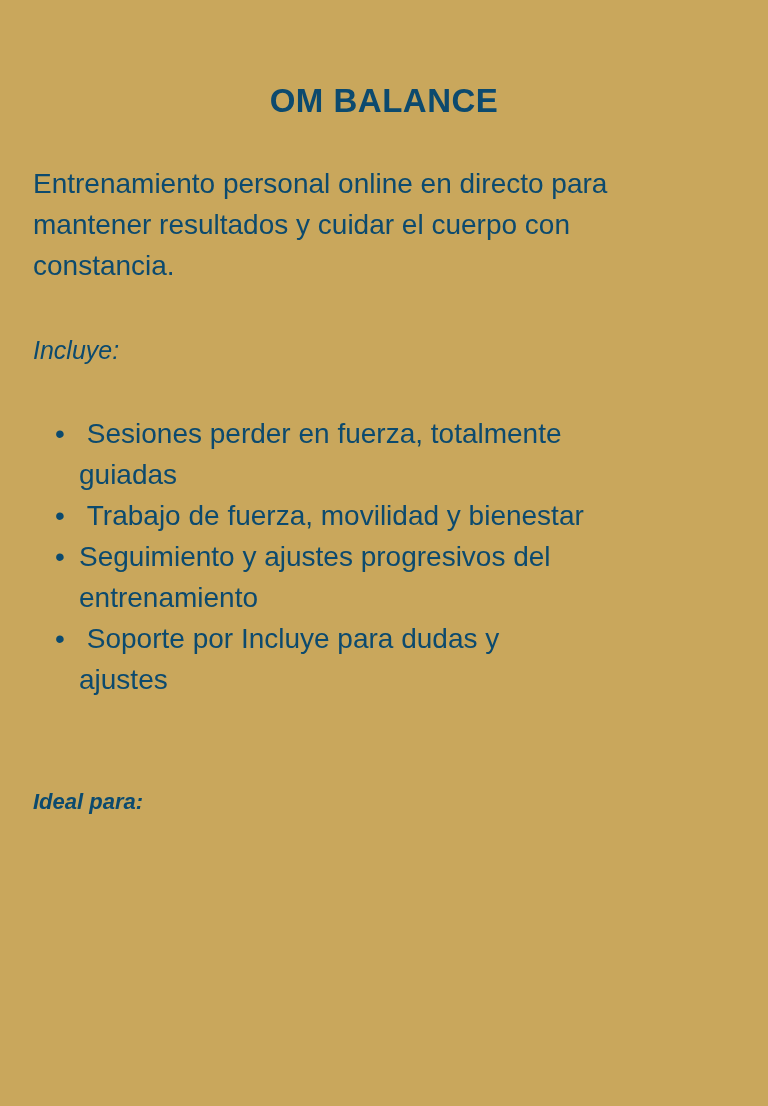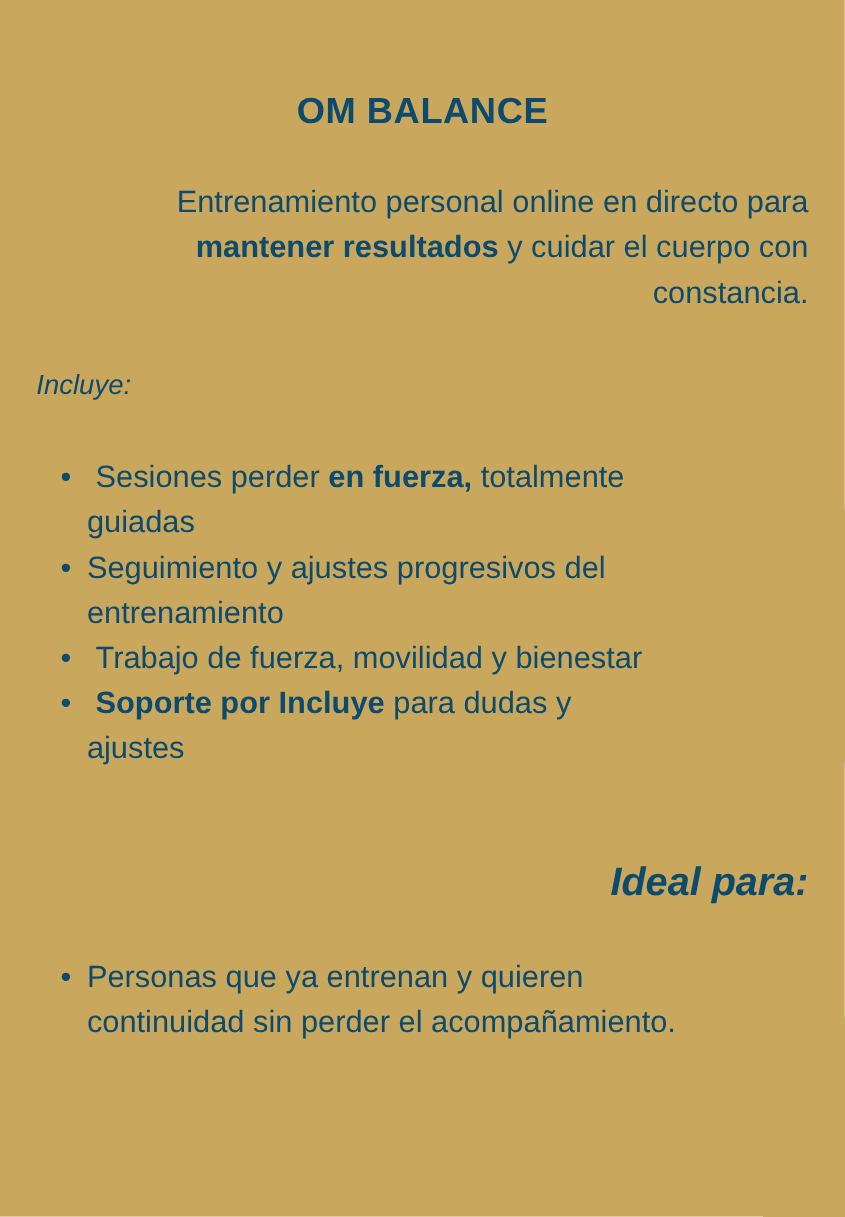--- a/index.html
+++ b/index.html
@@ -18,77 +18,72 @@
   .title {
     margin: 80px 0 0 0;
     text-align: center;
     font-size: 33px;
     line-height: 41px;
     font-weight: bold;
     letter-spacing: 0.5px;
   }
   .intro {
     margin: 42px 0 0 0;
-    text-align: right;
+    text-align: left;
     white-space: pre-wrap;
   }
   h2.section {
     margin: 44px 0 0 0;
     font-size: 25px;
     line-height: 41px;
     font-style: italic;
     font-weight: normal;
   }
   h2.section.strong {
     margin-top: 81px;
     font-weight: bold;
-    font-size: 36px;
-    text-align: right;
+    font-size: 22px;
   }
   ul.bullets {
     margin: 42px 0 0 0;
     padding: 0 0 0 46px;
     list-style: none;
   }
   ul.bullets.ideal { margin-top: 45px; }
   ul.bullets li {
     position: relative;
     white-space: pre-wrap;
   }
   ul.bullets li::before {
     content: "\2022";
     position: absolute;
     left: -24px;
     top: 0;
   }
-  .b { font-weight: bold; }
+  .b { font-weight: normal; }
 </style>
 </head>
 <body>
 
 <div class="page" style="background: rgb(201, 167, 92); color: #0c4a6e;">
 
   <h1 class="title">OM BALANCE</h1>
 
   <p class="intro"><span>Entrenamiento personal online en directo para
 </span><span class="b">mantener resultados</span><span> y cuidar el cuerpo con
 constancia.</span></p>
 
   <h2 class="section">Incluye:</h2>
 
   <ul class="bullets">
     <li><span> Sesiones perder </span><span class="b">en fuerza,</span><span> totalmente
 guiadas</span></li>
+    <li><span> Trabajo de fuerza, movilidad y bienestar</span></li>
     <li><span>Seguimiento y ajustes progresivos del
 entrenamiento</span></li>
-    <li><span> Trabajo de fuerza, movilidad y bienestar</span></li>
     <li><span> </span><span class="b">Soporte por Incluye</span><span> para dudas y
 ajustes</span></li>
   </ul>
 
   <h2 class="section strong">Ideal para:</h2>
 
-  <ul class="bullets ideal">
-    <li><span>Personas que ya entrenan y quieren
-continuidad sin perder el acompañamiento.</span></li>
-  </ul>
 
 </div>
 
 </body></html>

